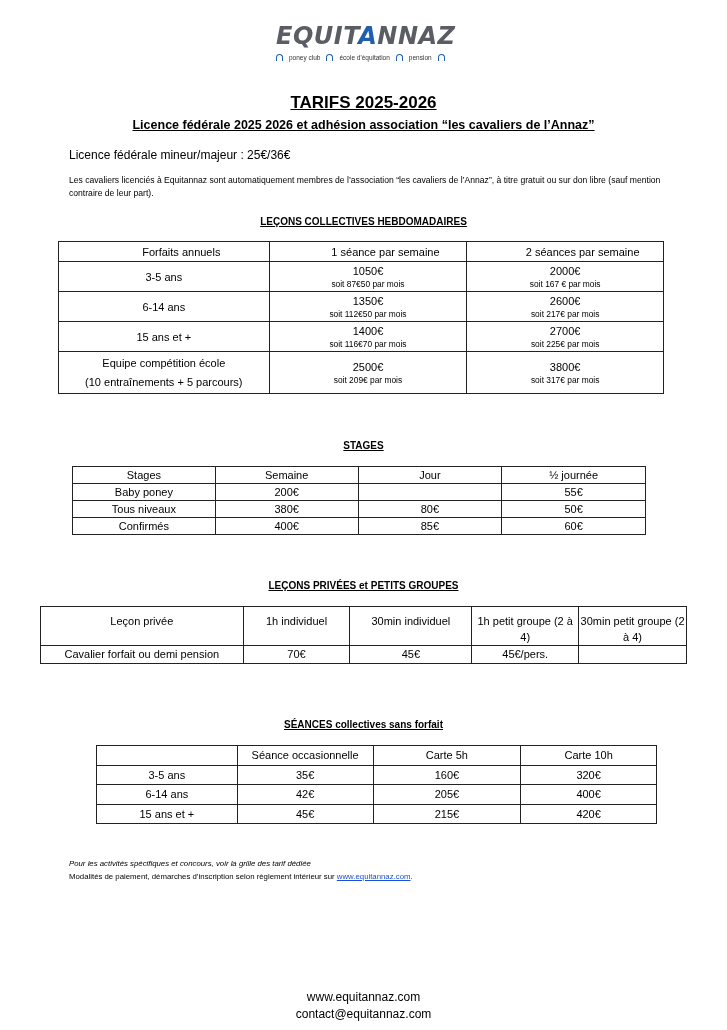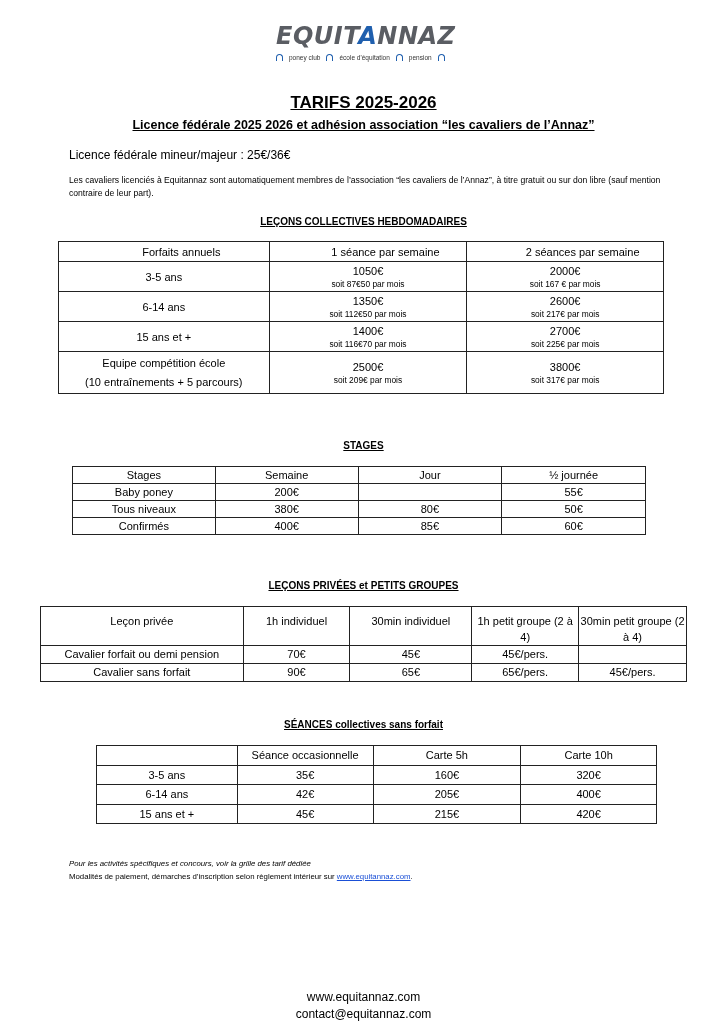--- a/index.html
+++ b/index.html
@@ -182,27 +182,20 @@
     <th>1h petit groupe (2 à 4)</th>
     <th>30min petit groupe (2 à 4)</th>
   </tr>
   <tr>
     <td>Cavalier forfait ou demi pension</td>
     <td>70€</td>
     <td>45€</td>
     <td>45€/pers.</td>
     <td></td>
   </tr>
-  <tr>
-    <td>Cavalier sans forfait</td>
-    <td>90€</td>
-    <td>65€</td>
-    <td>65€/pers.</td>
-    <td>45€/pers.</td>
-  </tr>
 </tbody>
   </table>
 
 <div class="sec-title" style="top:719px">SÉANCES collectives sans forfait</div>
 <table id="t4">
   <colgroup>
       <col style="width:141px">
       <col style="width:136px">
       <col style="width:148px">
       <col style="width:136px">

